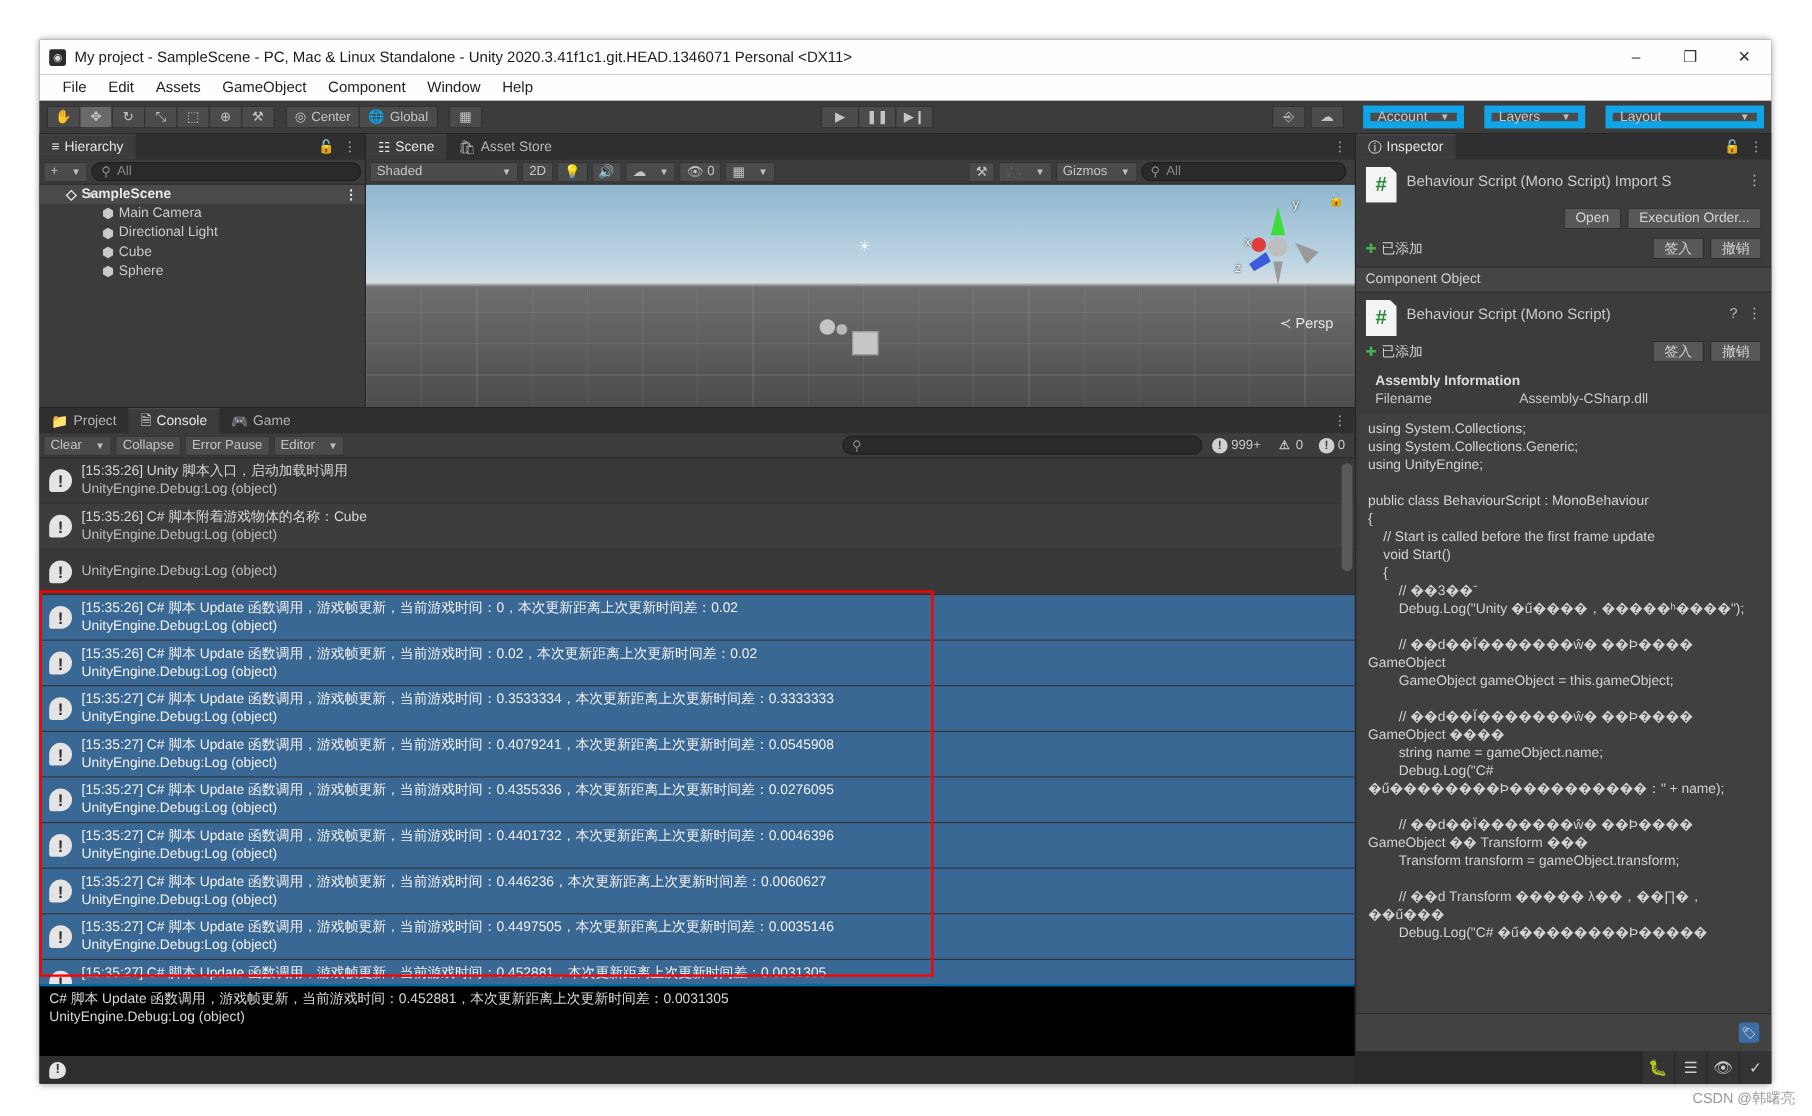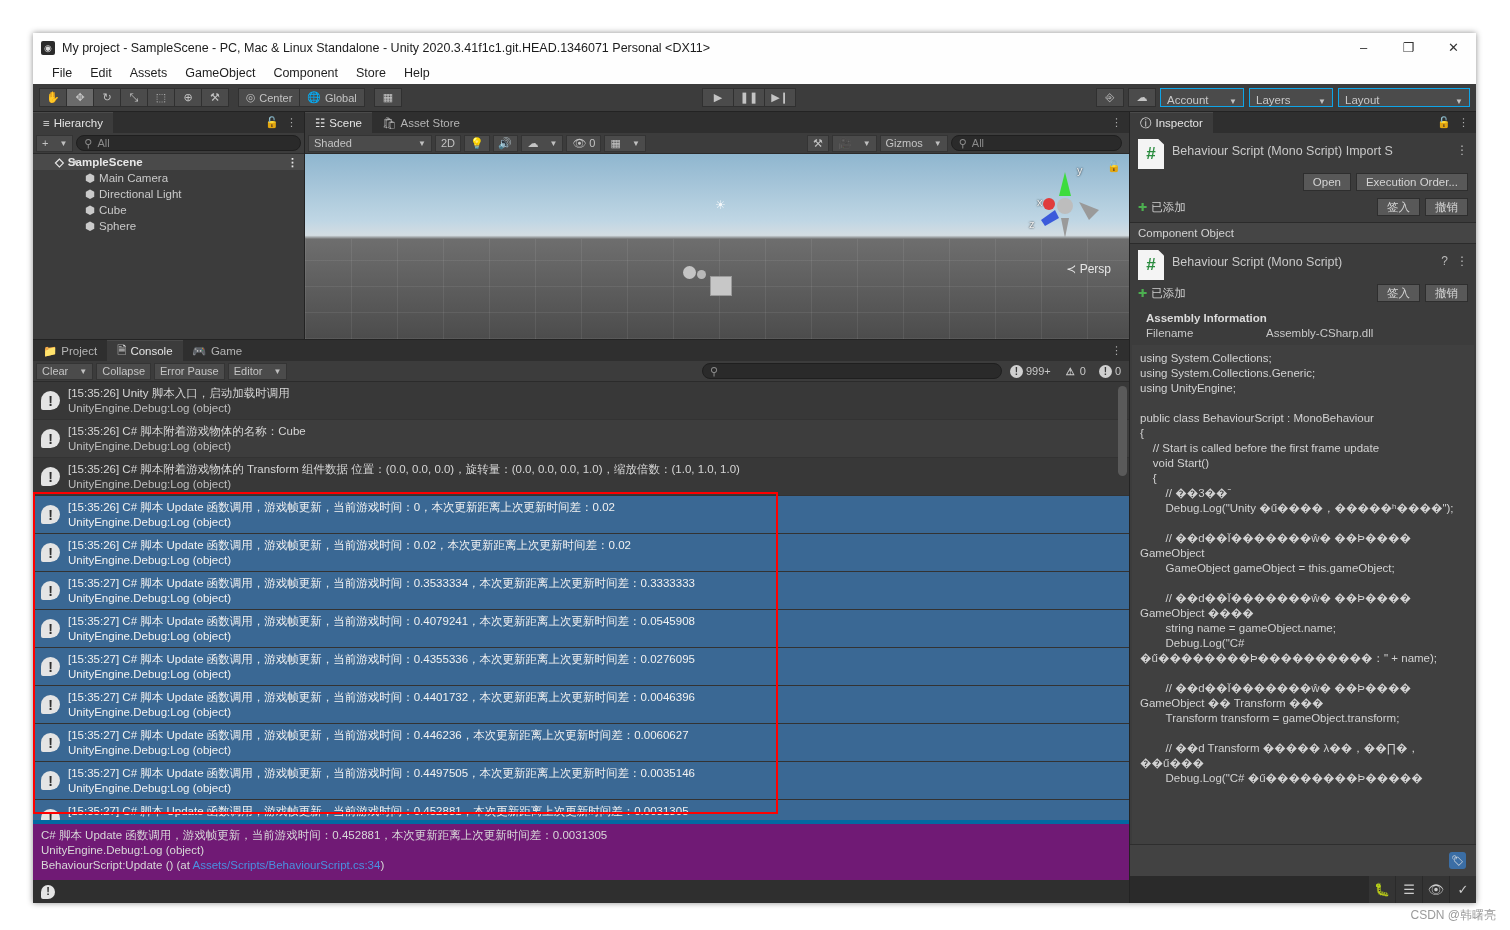--- a/index.html
+++ b/index.html
@@ -51,23 +51,23 @@
     color: #c4c4c4; font-size: 11px; display: flex; align-items: center;
     justify-content: center; margin-right: -1px;
   }
   .tbtn.on { background: #6a6a6a; }
   .tgroup { display: flex; margin-right: 10px; }
   .tgroup.wide .tbtn { padding: 0 6px; gap: 4px; }
   .spacer { flex: 1; }
   .play-group { display: flex; }
   .play-group .tbtn { min-width: 32px; }
   .dropbtn {
-    height: 19px; background: #4b4b4b; border: 1px solid #0ea5e9;
-    color: #c8c8c8; font-size: 11.5px; display: flex; align-items: flex-end;
-    padding: 0 6px; margin-left: 5px; min-width: 84px; justify-content: space-between;
+    height: 19px; background: #4b4b4b; border: 6px solid #0ea5e9;
+    color: #c8c8c8; font-size: 11.5px; display: flex; align-items: center;
+    padding: 0 6px; margin-left: 17px; min-width: 84px; justify-content: space-between;
   }
   .caret { font-size: 8px; color: #c0c0c0; margin-left: 8px; }
   
   .body { flex: 1; display: flex; min-height: 0; }
   .leftcol { width: 1096px; display: flex; flex-direction: column; min-width: 0; }
   .toprow { height: 227px; display: flex; flex: none; }
   
   .panel { background: #383838; display: flex; flex-direction: column; min-width: 0; min-height: 0; }
   .tabstrip {
     height: 21px; background: #2f2f2f; display: flex; align-items: stretch;
@@ -136,21 +136,21 @@
     width: 19px; height: 19px; flex: none; border-radius: 50% 50% 50% 2px;
     background: #e4e4e4; color: #2e2e2e; font-size: 14px; font-weight: bold;
     display: flex; align-items: center; justify-content: center; line-height: 1;
   }
   .log-txt { font-size: 11.5px; color: #d6d6d6; line-height: 15px; white-space: nowrap; }
   .log-txt .l2 { color: #bdbdbd; }
   .log-row.sel .log-txt, .log-row.sel .log-txt .l2 { color: #f1f1f1; }
   .sel-overlay { position: absolute; left: 0; top: 110px; width: 745px; height: 322px;
     border: 2px solid #ff0000; pointer-events: none; }
   .detail {
-    height: 60px; background: #701a75; border-top: 4px solid #0369a1; padding: 4px 8px;
+    height: 60px; background: #000000; border-top: 2px solid #0369a1; padding: 4px 8px;
     font-size: 11.5px; color: #d8d8d8; line-height: 15px; flex: none;
   }
   .detail a { color: #4a90e2; text-decoration: none; }
   .statusline {
     height: 23px; background: #2f2f2f; display: flex; align-items: center; gap: 6px;
     padding: 0 8px; font-size: 11.5px; color: #d6d6d6; flex: none;
   }
   .statusline .log-ico { width: 14px; height: 14px; font-size: 11px; }
   .vscroll { position: absolute; right: 2px; top: 4px; width: 9px; border-radius: 5px; background: #5a5a5a; }
   
@@ -206,21 +206,21 @@
       <div class="win-btn close">✕</div>
     </div>
   </div>
 
   <div class="menubar">
     <span>File</span>
     <span>Edit</span>
     <span>Assets</span>
     <span>GameObject</span>
     <span>Component</span>
-    <span>Store</span>
+    <span>Window</span>
     <span>Help</span>
   </div>
 
   <div class="toolbar">
     <div class="tgroup">
       <div class="tbtn">✋</div>
       <div class="tbtn on">✥</div>
       <div class="tbtn">↻</div>
       <div class="tbtn">⤡</div>
       <div class="tbtn">⬚</div>
@@ -448,21 +448,20 @@
           <div class="log-row alt">
             <div class="log-ico">!</div>
             <div class="log-txt">
               <div>[15:35:26] C# 脚本附着游戏物体的名称：Cube</div>
               <div class="l2">UnityEngine.Debug:Log (object)</div>
             </div>
           </div>
           <div class="log-row">
             <div class="log-ico">!</div>
             <div class="log-txt">
-              <div>[15:35:26] C# 脚本附着游戏物体的 Transform 组件数据 位置：(0.0, 0.0, 0.0)，旋转量：(0.0, 0.0, 0.0, 1.0)，缩放倍数：(1.0, 1.0, 1.0)</div>
               <div class="l2">UnityEngine.Debug:Log (object)</div>
             </div>
           </div>
           <div class="log-row sel">
             <div class="log-ico">!</div>
             <div class="log-txt">
               <div>[15:35:26] C# 脚本 Update 函数调用，游戏帧更新，当前游戏时间：0，本次更新距离上次更新时间差：0.02</div>
               <div class="l2">UnityEngine.Debug:Log (object)</div>
             </div>
           </div>
@@ -522,21 +521,20 @@
               <div class="l2">UnityEngine.Debug:Log (object)</div>
             </div>
           </div>
           <div class="sel-overlay"></div>
           <div class="vscroll" style="height:90px"></div>
         </div>
 
         <div class="detail">
           <div>C# 脚本 Update 函数调用，游戏帧更新，当前游戏时间：0.452881，本次更新距离上次更新时间差：0.0031305</div>
           <div>UnityEngine.Debug:Log (object)</div>
-          <div><span>BehaviourScript:Update () (at </span><a href="#">Assets/Scripts/BehaviourScript.cs:34</a><span>)</span></div>
         </div>
         <div class="statusline">
           <span class="log-ico">!</span>
         </div>
       </div>
     </div>
 
     <div class="panel inspector">
       <div class="tabstrip">
         <div class="tab active">

